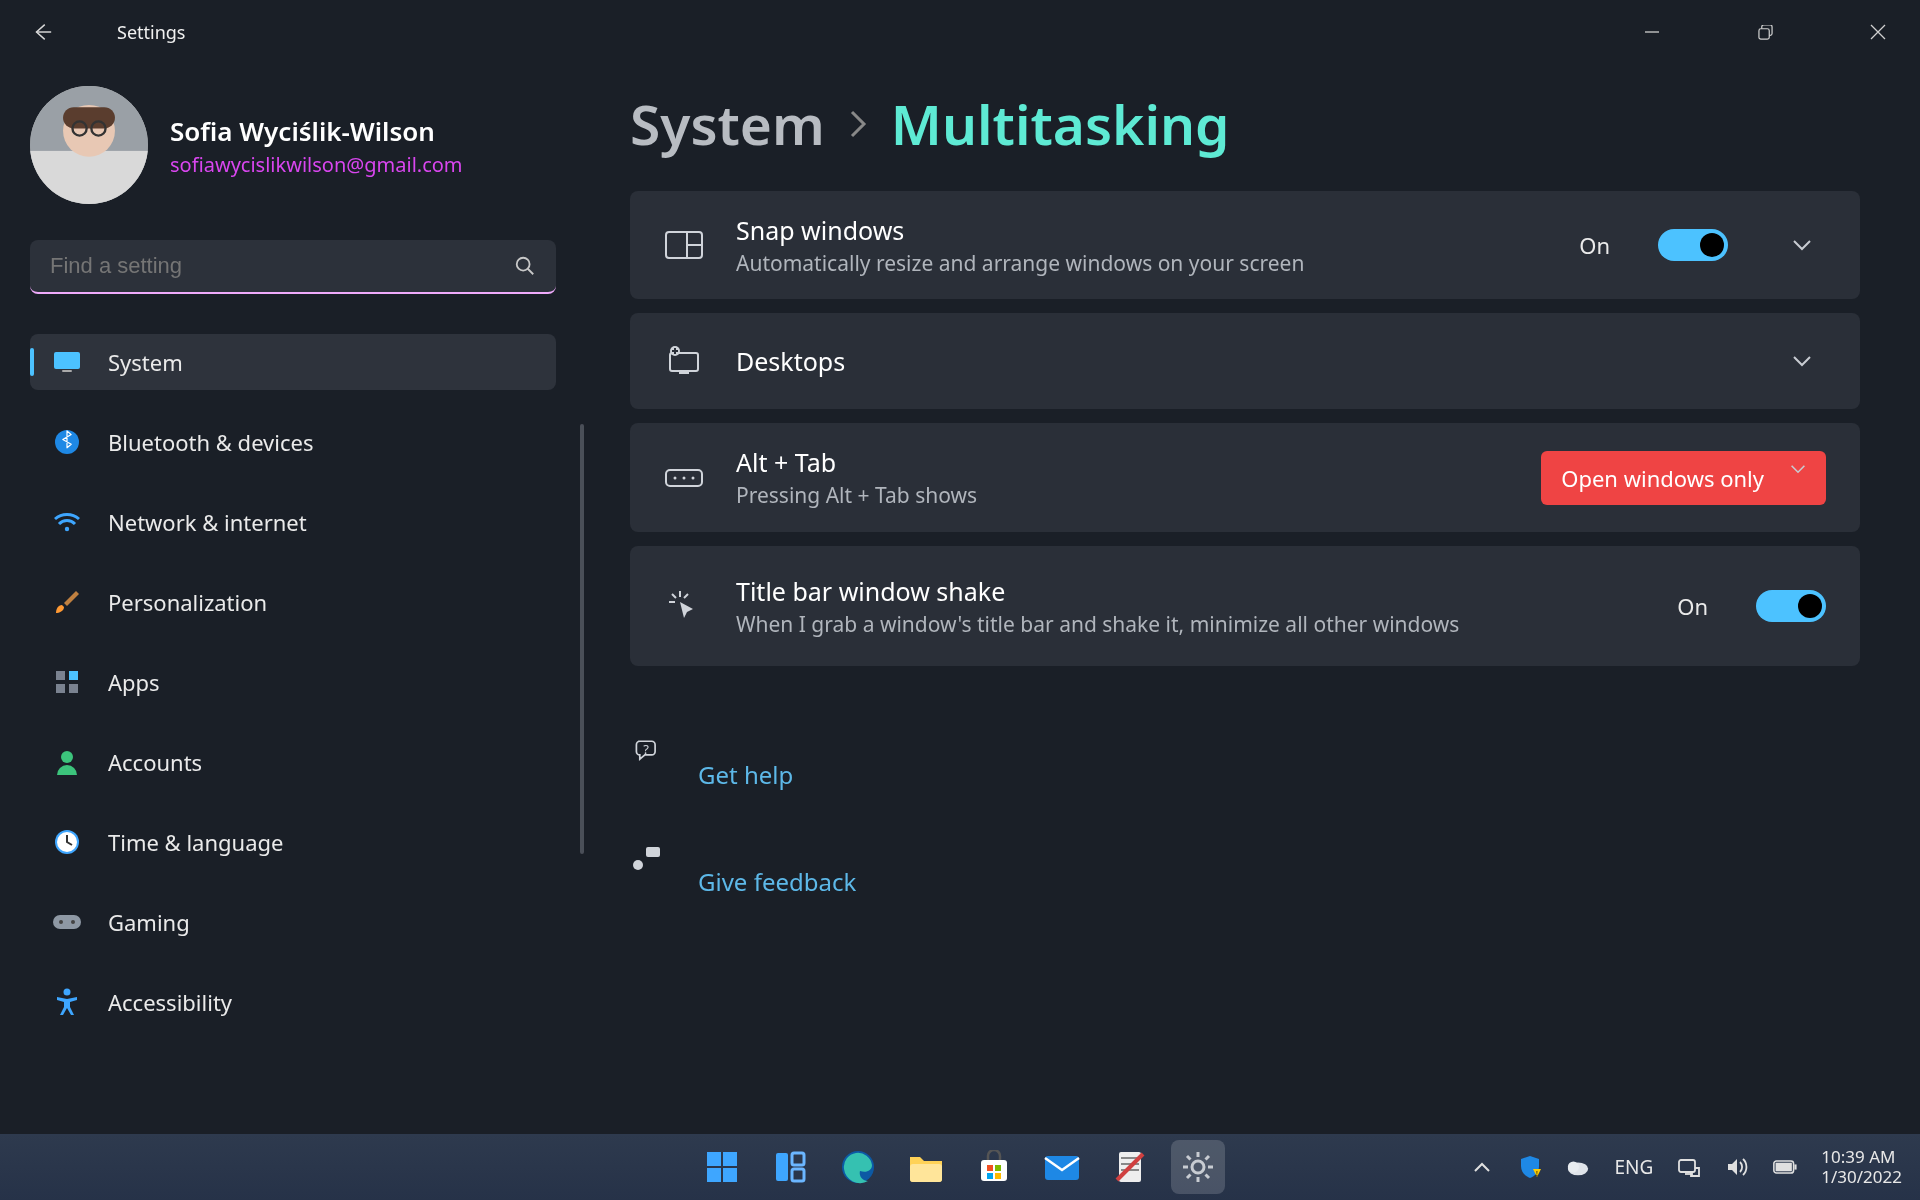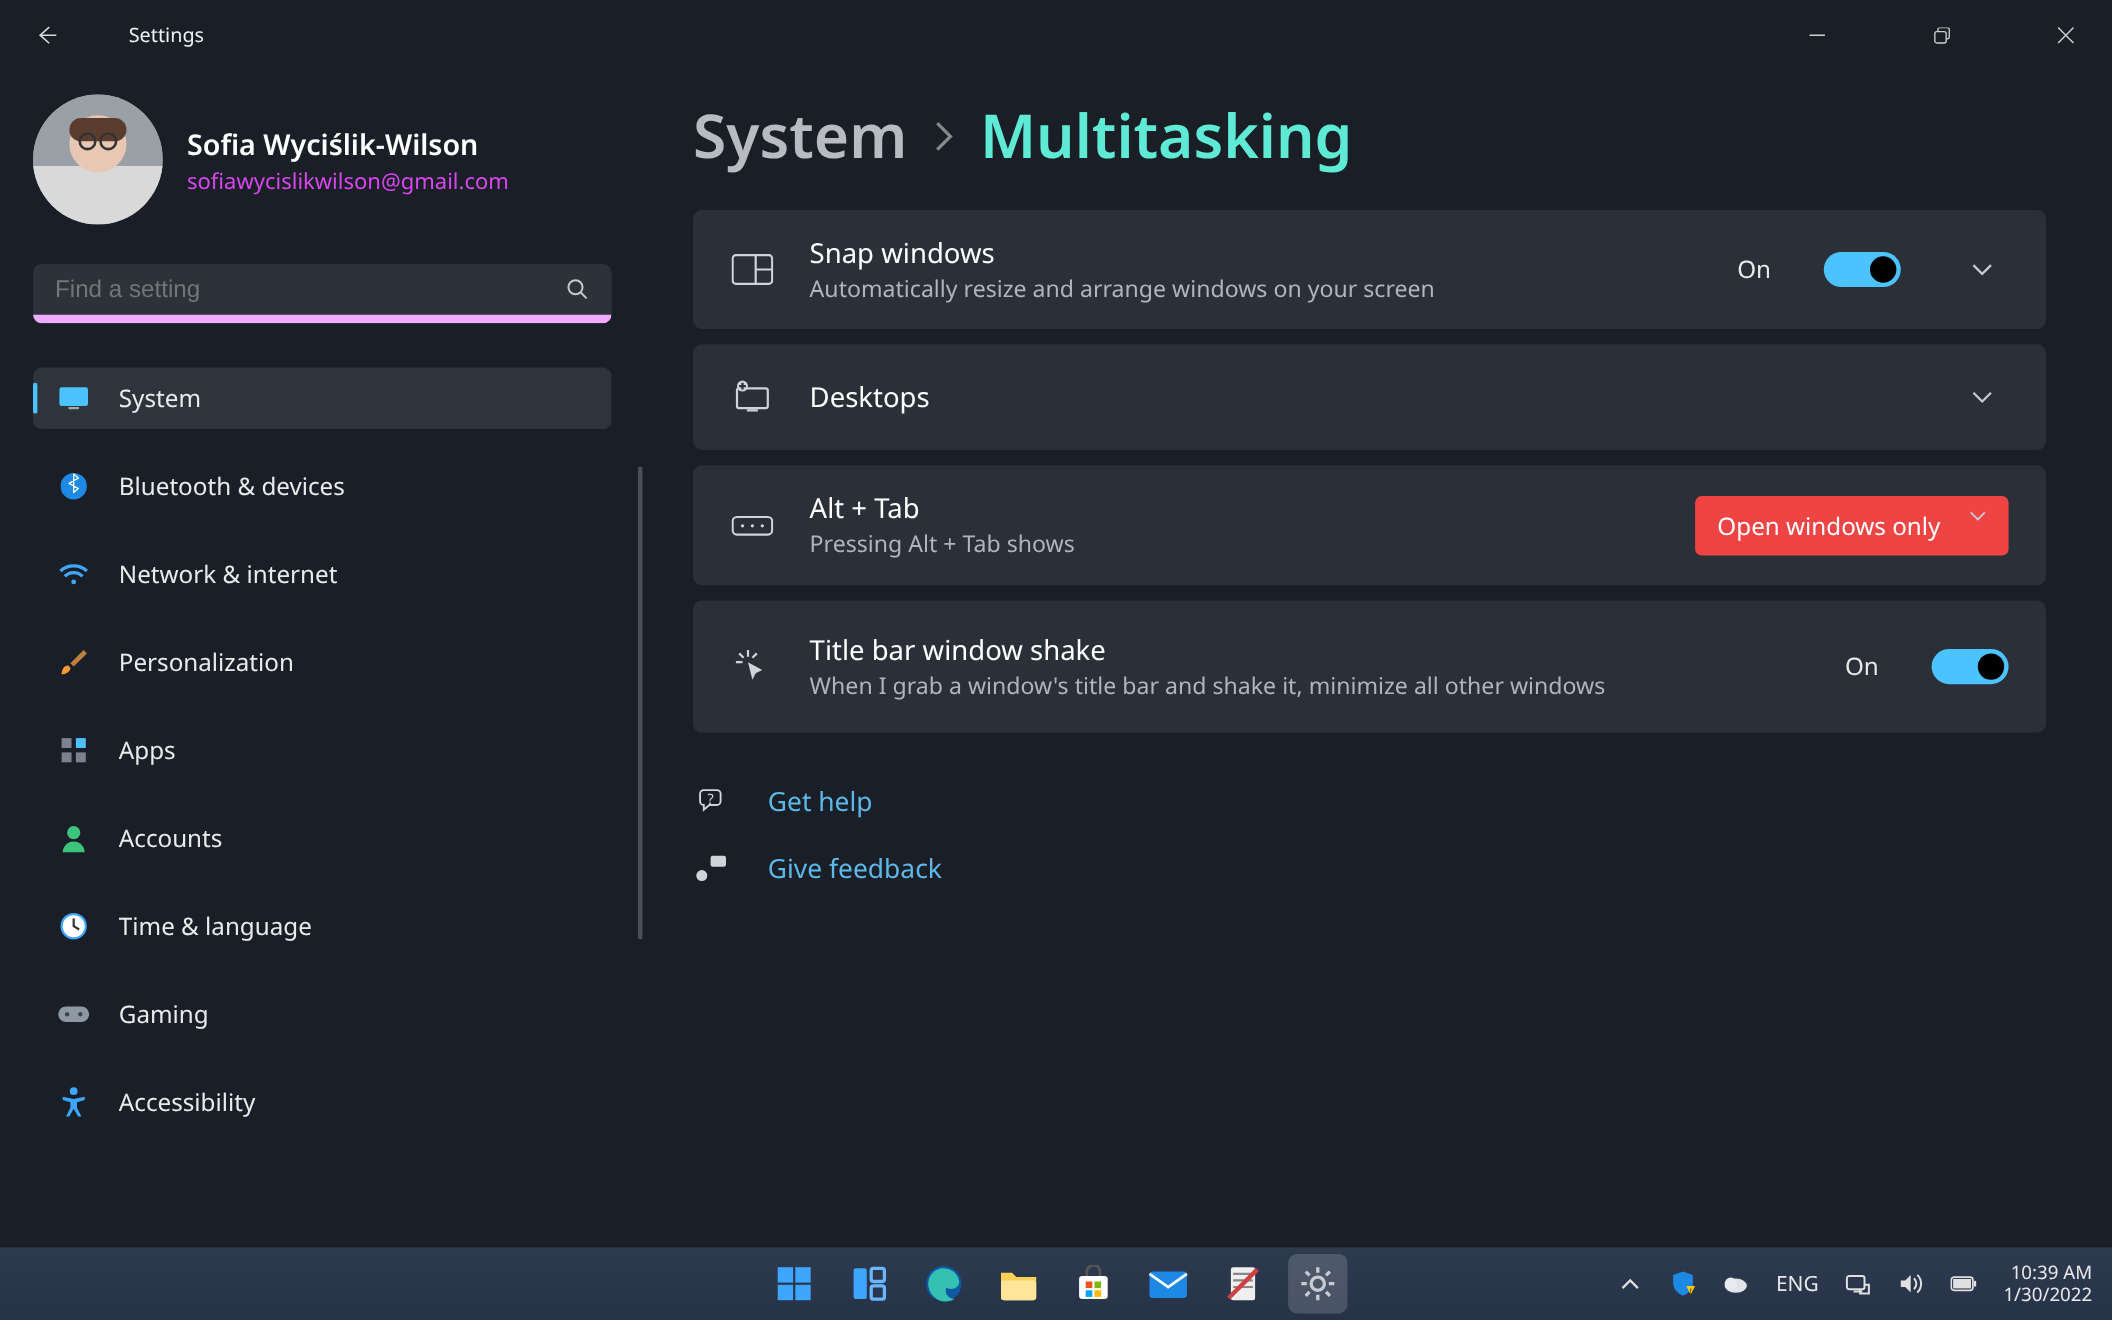--- a/index.html
+++ b/index.html
@@ -17,21 +17,21 @@
   
   .app-body { position: absolute; top: 64px; left: 0; right: 0; bottom: 66px; display: flex; }
 
   
   .sidebar { width: 590px; padding: 22px 0 0 30px; position: relative; }
   .profile-row { display: flex; align-items: center; gap: 22px; padding-left: 0; }
   .avatar { width: 118px; height: 118px; border-radius: 50%; background: radial-gradient(circle at 50% 30%, #ecd6c8 0 25%, #bfbfbf 30% 55%, #8c8c8c 60% 100%); display:flex; align-items:center; justify-content:center; font-size: 0; }
   .profile-text .name { font-size: 26px; font-weight: 600; }
   .profile-text .email { font-size: 20px; color: #d946ef; margin-top: 2px; }
 
-  .searchbox { margin-top: 36px; width: 526px; height: 54px; background: #2c313a; border: none; border-bottom: 8px solid #f0abfc; border-radius: 8px; display: flex; align-items: center; padding: 0 20px; }
+  .searchbox { margin-top: 36px; width: 526px; height: 54px; background: #2c313a; border: none; border-bottom: 2px solid #f0abfc; border-radius: 8px; display: flex; align-items: center; padding: 0 20px; }
   .searchbox input { flex: 1; background: transparent; border: none; outline: none; color: #c8c8c8; font-size: 22px; }
   .searchbox .search-icon { width: 22px; height: 22px; }
 
   .nav { margin-top: 40px; position: relative; }
   .nav-item { width: 526px; height: 56px; display: flex; align-items: center; gap: 26px; padding-left: 22px; border-radius: 8px; cursor: pointer; font-size: 22px; color: #eaeaea; margin-bottom: 24px; }
   .nav-item.active { background: #2e333c; position: relative; }
   .nav-item.active::before { content: ""; position: absolute; left: 0; top: 14px; bottom: 14px; width: 4px; border-radius: 3px; background: #4cc2ff; }
   .nav-item .icon-wrap { width: 30px; height: 30px; display: flex; align-items: center; justify-content: center; }
 
   .nav-scrollbar { position: absolute; right: 6px; top: 360px; width: 4px; height: 430px; background: #4a4f58; border-radius: 2px; }
@@ -51,31 +51,31 @@
   .card .card-sub { font-size: 21px; color: #b0b5bc; margin-top: 2px; max-width: 760px; line-height: 1.35; }
   .card .on-label { font-size: 22px; color: #eaeaea; margin-right: 16px; }
   .toggle { width: 70px; height: 32px; border-radius: 16px; position: relative; cursor: pointer; }
   .toggle.on { background: #4cc2ff; }
   .toggle.on .knob { position: absolute; right: 4px; top: 4px; width: 24px; height: 24px; background: #000; border-radius: 50%; }
   .expand-btn { width: 48px; height: 48px; display: flex; align-items: center; justify-content: center; cursor: pointer; border-radius: 6px; margin-left: 18px; }
   .dropdown { background: #ef4444; border-radius: 6px; padding: 12px 20px; display: flex; align-items: flex-start; gap: 26px; cursor: pointer; font-size: 22px; }
 
   .links { margin-top: 46px; }
   .link-row { display: flex; align-items: center; gap: 34px; margin-bottom: 28px; font-size: 24px; }
-  .link-row a { color: #5db8e8; text-decoration: none; cursor: pointer; }
+  .link-row a { color: #5db8e8; text-decoration: none; cursor: pointer; margin-top: 46px; }
   .link-row .link-icon { width: 34px; display: flex; justify-content: center; }
 
   
   .taskbar { position: absolute; left: 0; right: 0; bottom: 0; height: 66px; background: linear-gradient(180deg, #2e3a4e 0%, #263248 100%); display: flex; align-items: center; padding: 0 18px; }
   .taskbar .center-apps { position: absolute; left: 50%; transform: translateX(-50%); display: flex; gap: 14px; }
   .taskbar .task-icon { width: 54px; height: 54px; border-radius: 8px; display: flex; align-items: center; justify-content: center; cursor: pointer; }
   .taskbar .task-icon.active { background: rgba(255,255,255,0.16); }
   .systray { margin-left: auto; display: flex; align-items: center; gap: 24px; color: #e8e8e8; font-size: 18px; }
   .systray .tray-icon { width: 24px; height: 24px; display: flex; align-items: center; justify-content: center; }
-  .clock { text-align: right; line-height: 1.15; font-size: 17px; }
+  .clock { text-align: left; line-height: 1.15; font-size: 17px; }
 
   svg { display: block; }
 </style>
 </head>
 <body>
 
 <div class="titlebar">
   <div class="back">
     <svg width="22" height="22" viewBox="0 0 24 24" fill="none" stroke="#d8d8d8" stroke-width="1.6">
         <path d="M15 4 L6 12 L15 20"></path>

